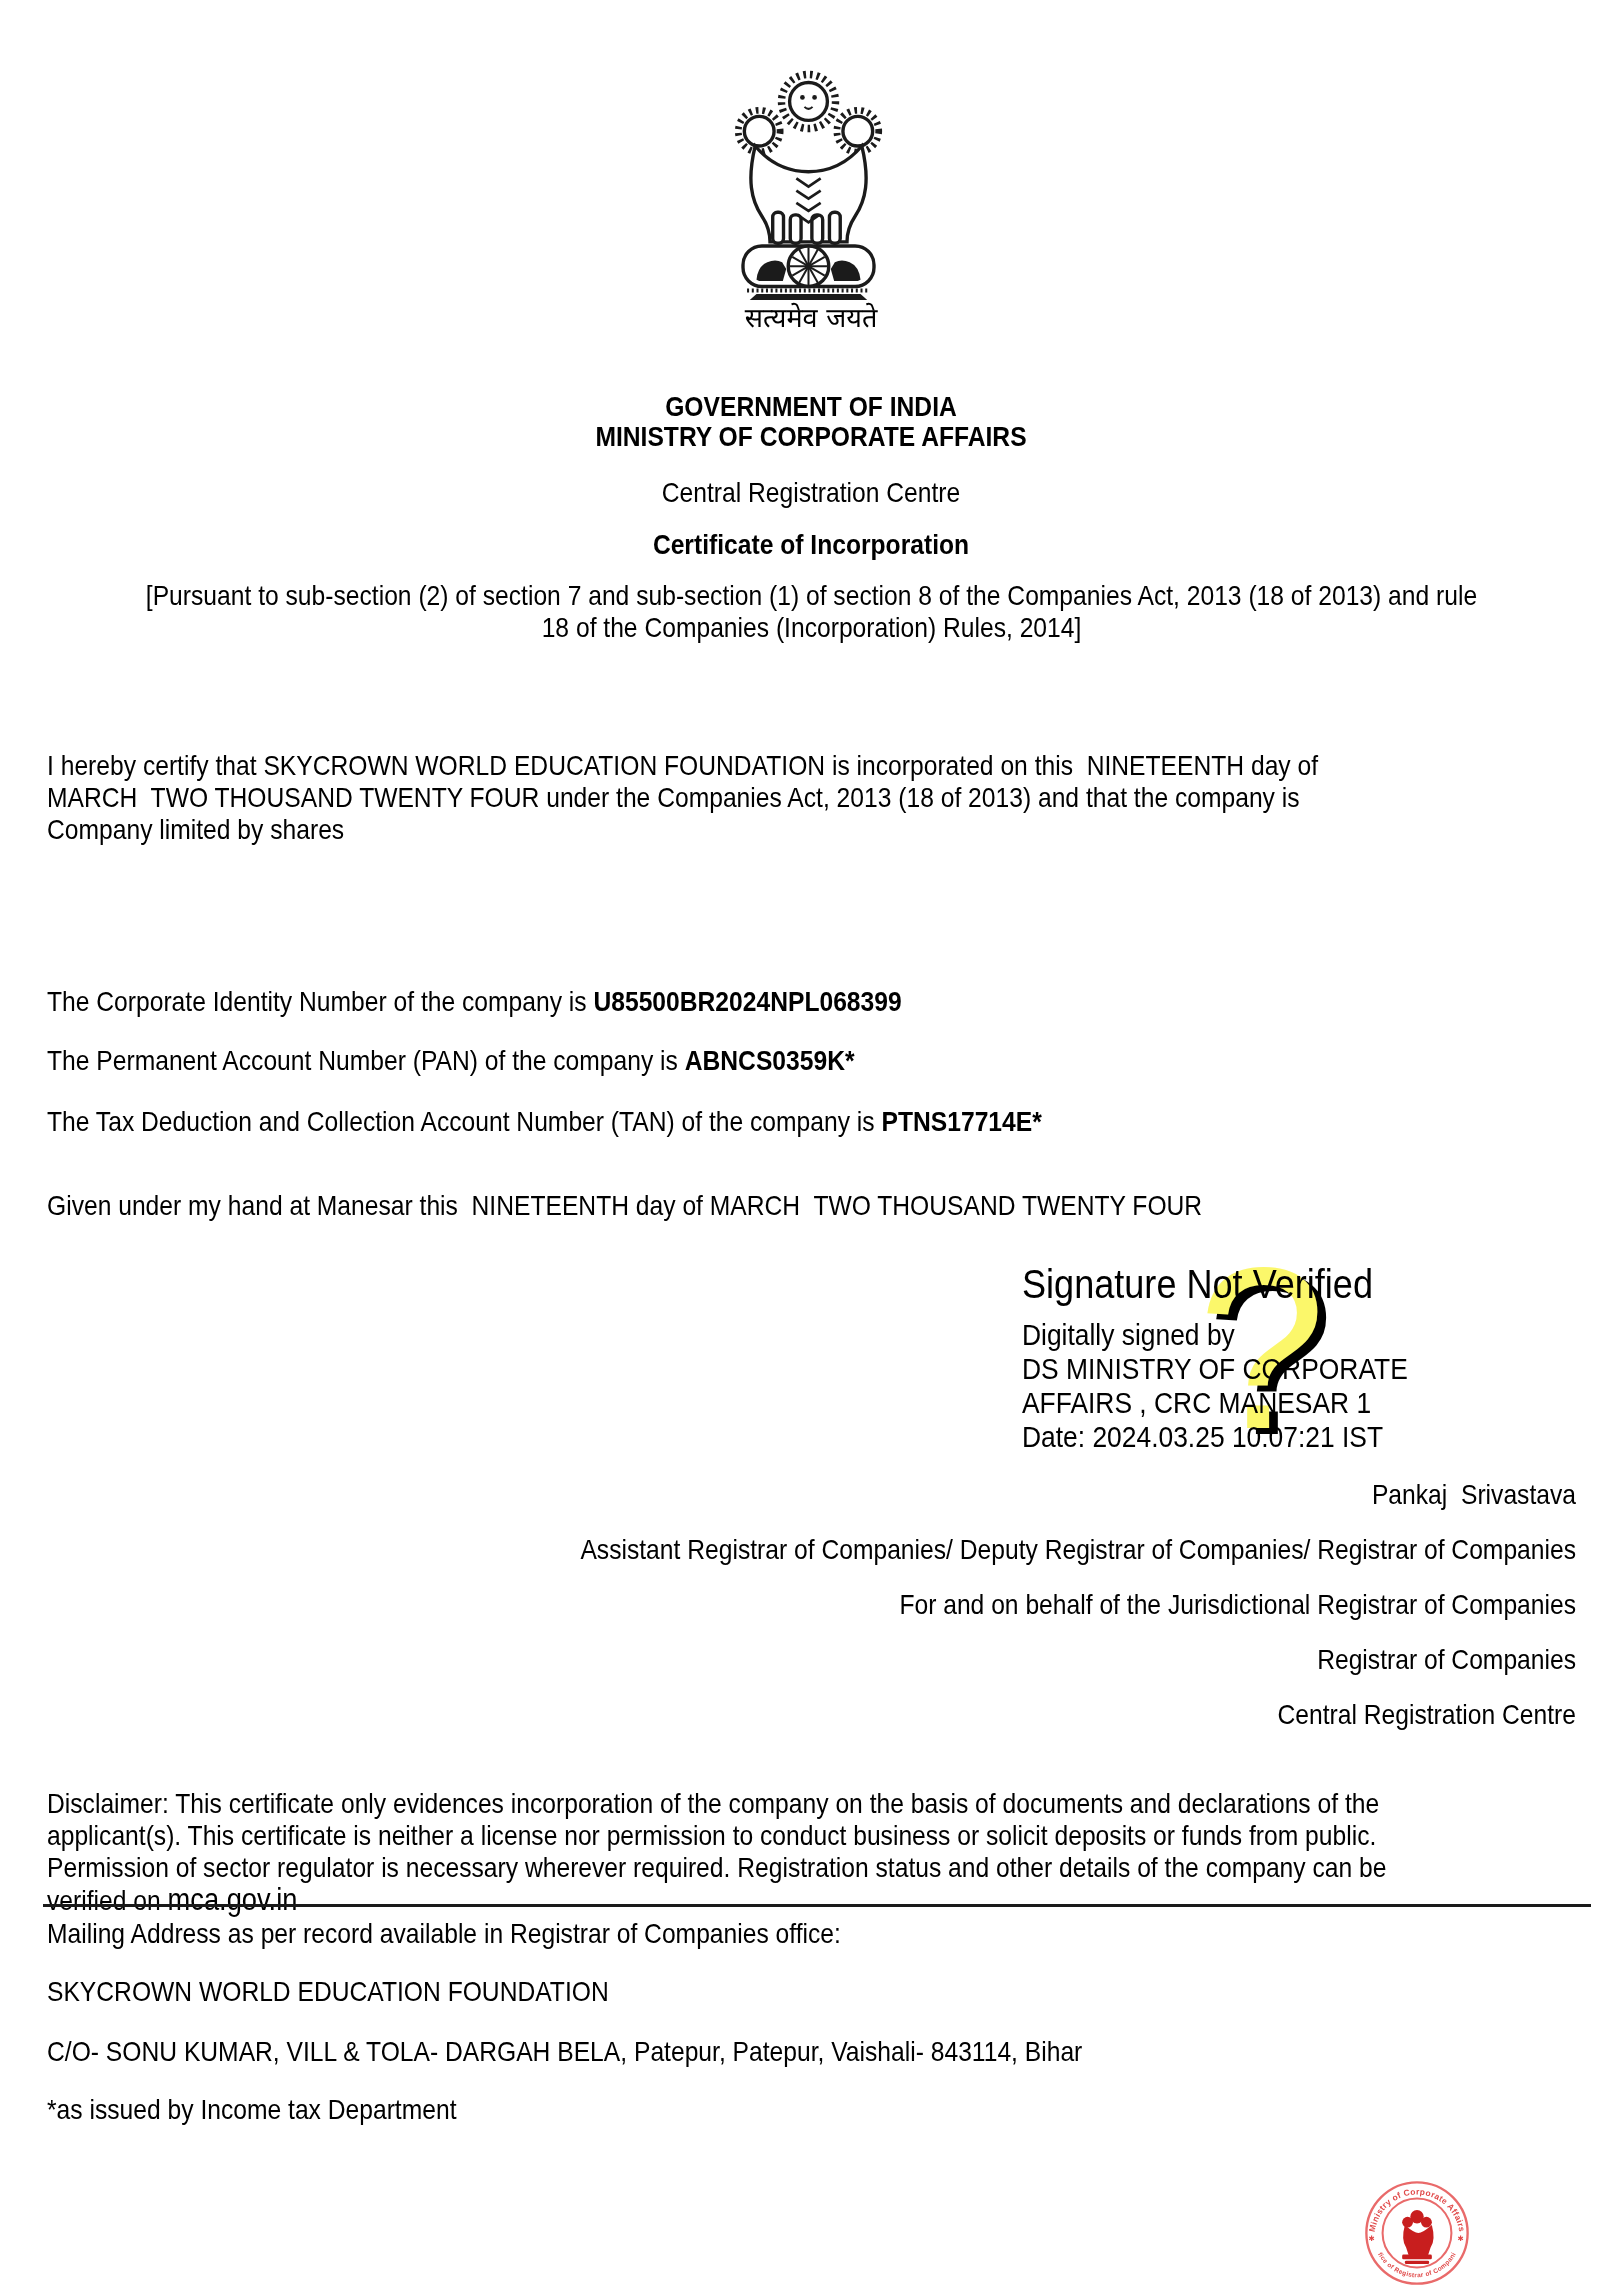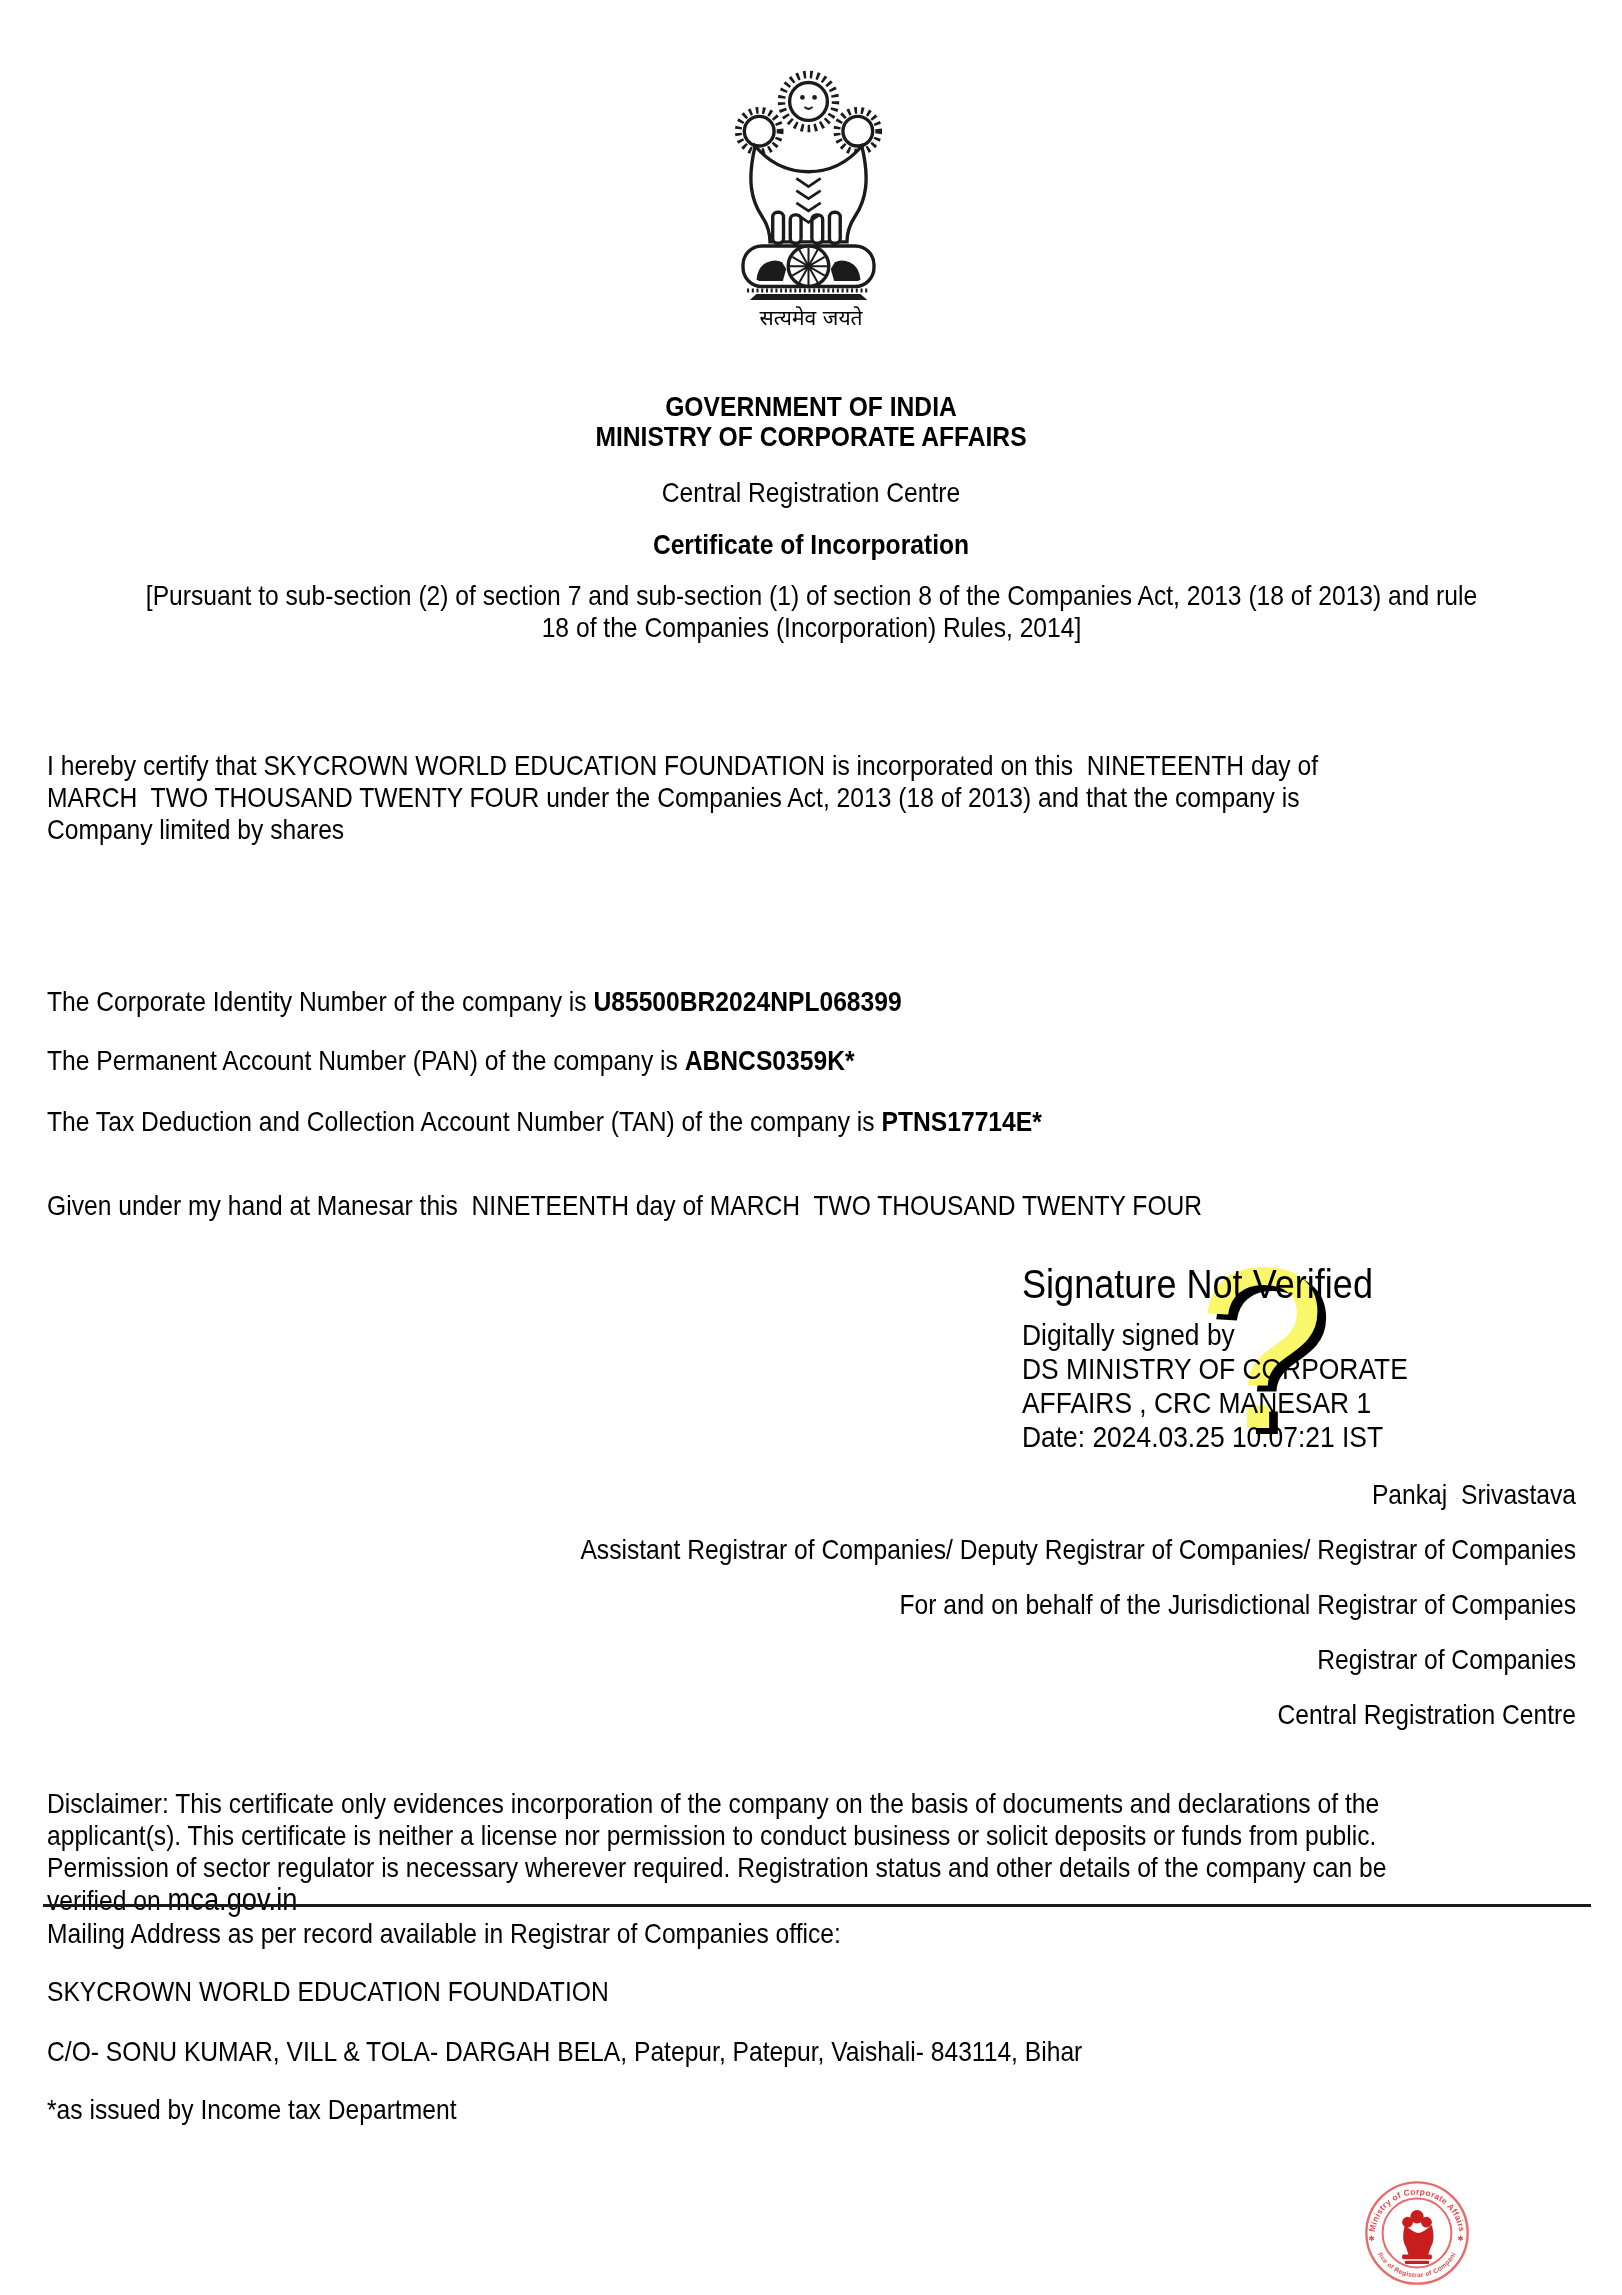--- a/index.html
+++ b/index.html
@@ -16,21 +16,21 @@
   .body-text{font-size:28px;line-height:32px;}
   .heading{font-size:28px;font-weight:bold;line-height:30px;}
   .para{width:1771px;}
   .sig-status{font-size:41px;line-height:42px;}
   .sig-line{font-size:30px;line-height:34px;}
   .officer-line{font-size:28px;line-height:55px;}
   .qmark{font-size:230px;line-height:230px;color:#fbf76a;text-shadow:8.8px 6px 0 #000;z-index:1;font-family:"Liberation Sans",sans-serif;}
   .sig-text{z-index:2;}
   .mca{font-size:31px;}
   .rule{border-top:3.4px solid #1a1a1a;height:0;}
-  .motto{font-size:21px;line-height:30px;font-family:"DejaVu Sans","Liberation Sans",sans-serif;}
+  .motto{font-size:27px;line-height:30px;font-family:"DejaVu Sans","Liberation Sans",sans-serif;}
 </style>
 </head>
 <body>
 
 <div class="abs" style="left:732px;top:65px;width:153px;height:235px;">
   <svg viewBox="0 0 226 348" width="153" height="235">
     <g stroke="#1b1b1b" fill="#ffffff" stroke-width="5">
 
       <circle cx="40" cy="98" r="31" fill="none" stroke-width="10" stroke-dasharray="4 6"></circle>
       <circle cx="186" cy="98" r="31" fill="none" stroke-width="10" stroke-dasharray="4 6"></circle>

